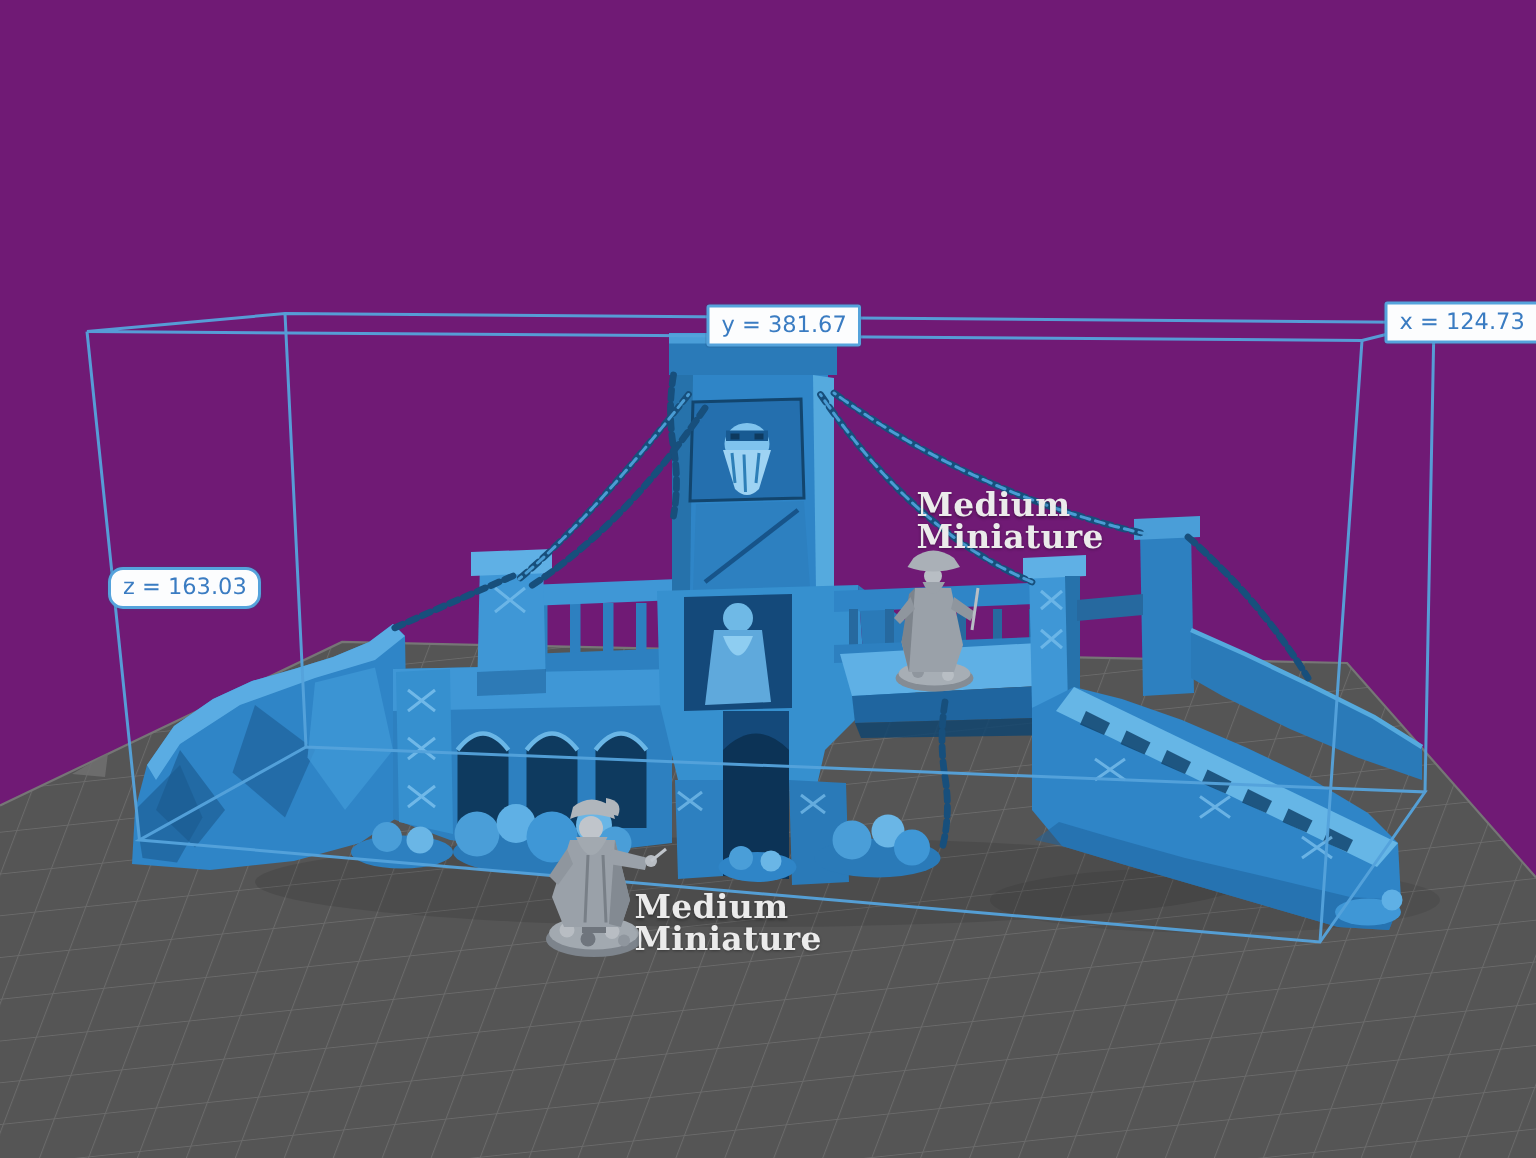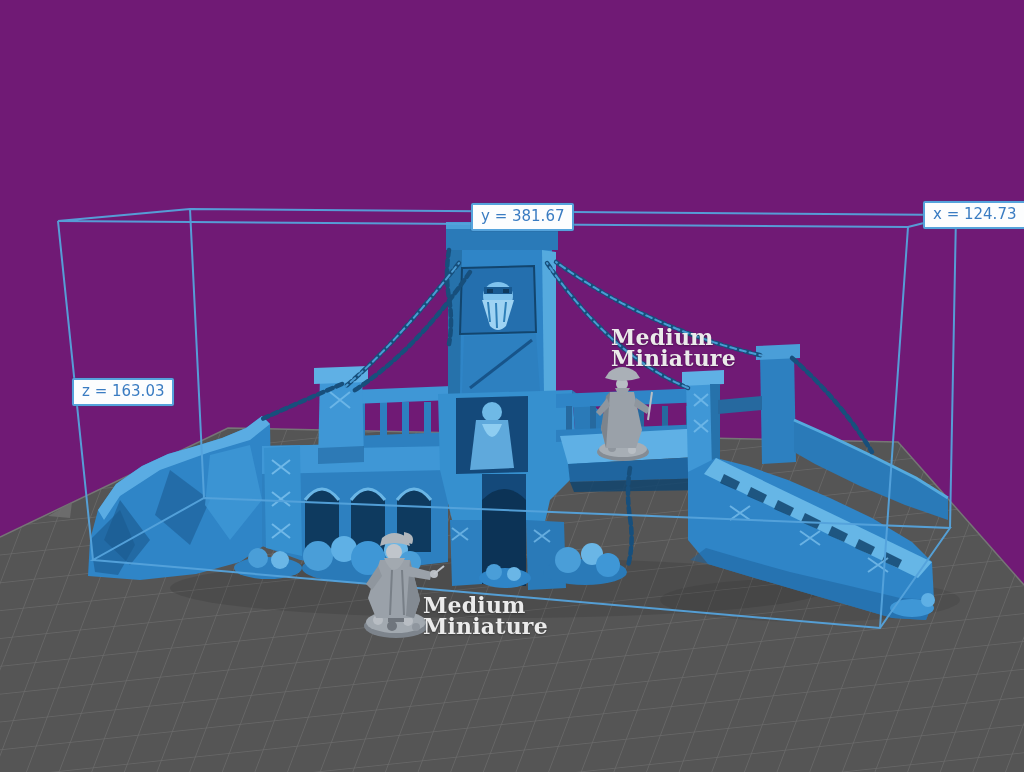--- a/index.html
+++ b/index.html
@@ -251,21 +251,21 @@
       <path d="M384,558 Q394,582 405,558 Z" fill="#a2a9b0"></path>
       <path d="M382,538 Q394,528 408,538 L410,546 Q394,540 380,546 Z" fill="#b0b6bc"></path>
       <path d="M404,532 Q416,534 412,544 L404,542 Z" fill="#b0b6bc"></path>
     </g>
   </svg>
 
   <div class="dim-label" style="left:471px;top:203px;">y = 381.67</div>
 
   <div class="dim-label" style="left:923px;top:201px;">x = 124.73</div>
 
-  <div class="dim-label" style="left:72px;top:378px;">z = 163.03</div>
+  <div class="dim-label" style="left:72px;top:378px;border-radius:10px;">z = 163.03</div>
 
   <div class="mini-label" style="left:611px;top:327px;">
     <div>Medium</div>
     <div>Miniature</div>
   </div>
 
   <div class="mini-label" style="left:423px;top:595px;">
     <div>Medium</div>
     <div>Miniature</div>
   </div>

